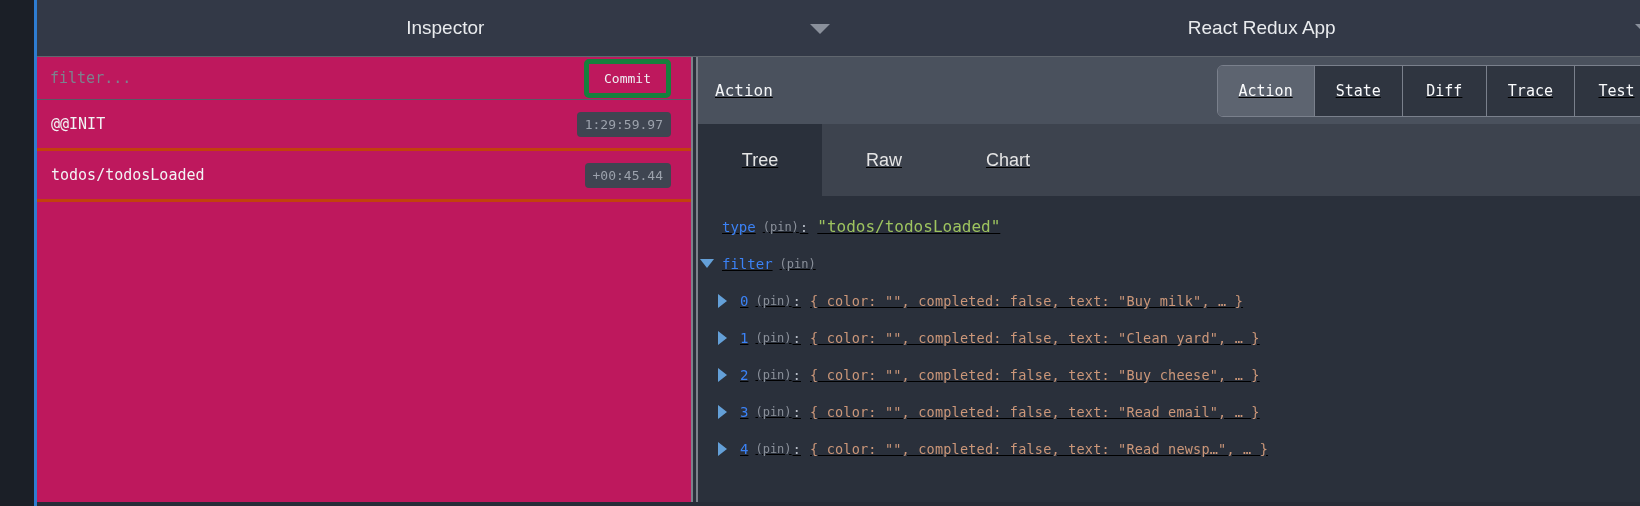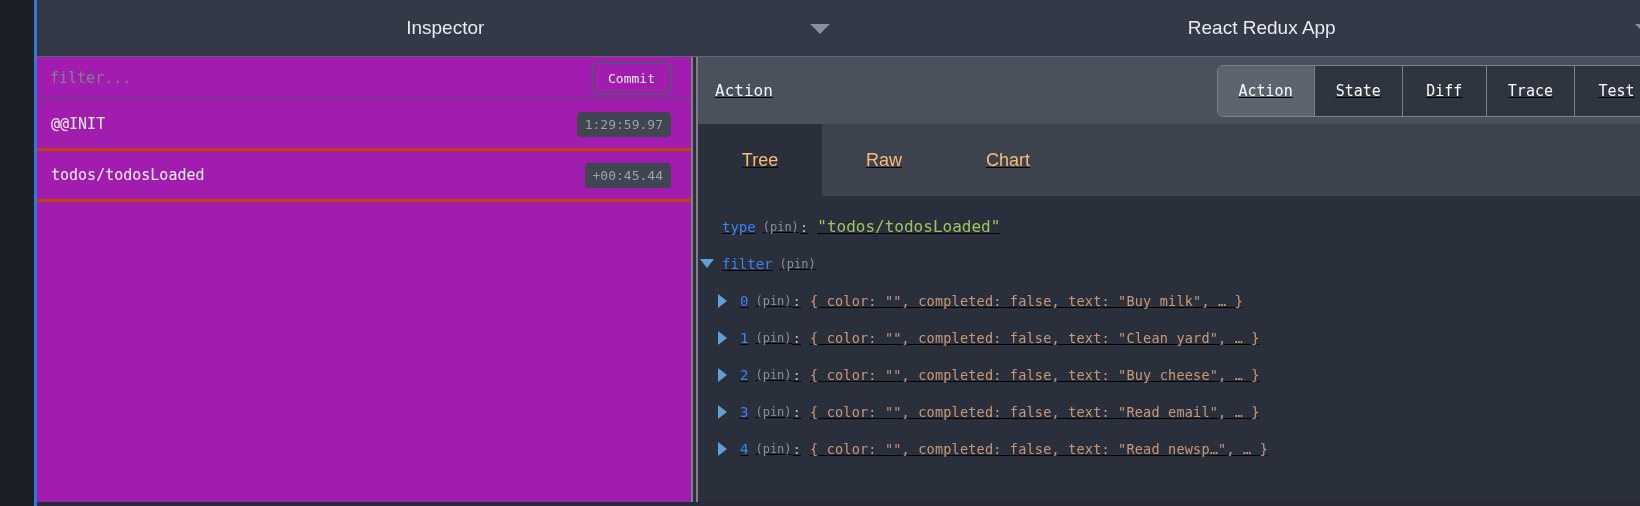--- a/index.html
+++ b/index.html
@@ -15,46 +15,46 @@
   .topbar { flex:0 0 57px; background:#333947; border-bottom:1px solid #60666e; display:flex; }
   .select { flex:1 1 50%; position:relative; display:flex; align-items:center; justify-content:center;
             font:19px "Liberation Sans",sans-serif; color:#e9ebee; cursor:pointer; }
   .caret { position:absolute; top:50%; margin-top:-4px; width:0; height:0;
            border-left:10px solid transparent; border-right:10px solid transparent;
            border-top:10px solid #8a909b; }
   .select.monitor  .caret { right:24px; }
   .select.instance .caret { right:15px; }
   
   .body { flex:1 1 auto; display:flex; min-height:0; }
-  .left-panel { flex:0 0 654px; width:654px; display:flex; flex-direction:column; background:#a21caf; }
+  .left-panel { flex:0 0 654px; width:654px; display:flex; flex-direction:column; background:#be185d; }
   .filter-bar { flex:0 0 43px; border-bottom:1px solid #565c66; display:flex; align-items:center; padding:0 20px 0 13px; }
   .filter-input { flex:1; background:transparent; border:none; outline:none;
                   font:15px "DejaVu Sans Mono",monospace; color:#c6ccd4; }
   .filter-input::placeholder { color:#7c838e; opacity:1; }
-  .commit-btn { background:transparent; border:1px solid #15803d; border-radius:5px; color:#eef0f3;
+  .commit-btn { background:transparent; border:5px solid #15803d; border-radius:5px; color:#eef0f3;
                 font:13px "DejaVu Sans Mono",monospace; padding:7px 15px; cursor:pointer; }
   .action-row { flex:0 0 51px; border-bottom:3px solid #c2410c; display:flex; align-items:center;
                 padding:0 20px 0 14px; cursor:pointer; }
   .action-name { font:15px "DejaVu Sans Mono",monospace; color:#f2f4f6; }
   .action-time { margin-left:auto; background:#3f4551; color:#9ca2ac;
                  font:13px "DejaVu Sans Mono",monospace; padding:5px 8px; border-radius:4px; }
   .divider { flex:0 0 7px; background:#2b303b; border-left:2px solid #7c828b; border-right:2px solid #7c828b; cursor:col-resize; }
   
   .right-panel { flex:1 1 auto; display:flex; flex-direction:column; min-width:0;text-decoration:underline; }
   .action-bar { flex:0 0 67px; background:#4a515d; display:flex; align-items:center; padding:0 11px 0 17px; }
   .action-title { font:16px "DejaVu Sans Mono",monospace; color:#f4f6f8; }
   .tab-group { margin-left:auto; display:flex; height:52px; border:1px solid #7a808c; border-radius:6px; overflow:hidden; }
   .tab { min-width:84px; padding:0 21px; display:flex; align-items:center; justify-content:center;
          background:#2f3540; color:#fbfcfd; font:15px "DejaVu Sans Mono",monospace;
          border-left:1px solid #7a808c; cursor:pointer; }
   .tab:first-child { border-left:none; }
   .tab.selected { background:#5d6470; }
   .subtab-bar { flex:0 0 72px; background:#3d434e; display:flex; }
   .subtab { width:124px; display:flex; align-items:center; justify-content:center;
-            font:18px "Liberation Sans",sans-serif; color:#fdba74; cursor:pointer; }
+            font:18px "Liberation Sans",sans-serif; color:#e5e5e5; cursor:pointer; }
   .subtab.selected { background:#2a303b; }
   
   .tree { flex:1 1 auto; background:#2a303b; padding-top:12px; overflow:hidden; }
   .trow { display:flex; align-items:center; height:37px; padding-left:2px; }
   .trow.child { padding-left:20px; }
   .exp { flex:0 0 22px; width:22px; display:flex; align-items:center; }
   .tri-down  { width:0; height:0; border-left:7px solid transparent; border-right:7px solid transparent;
                border-top:9px solid #64a0d8; }
   .tri-right { width:0; height:0; border-top:7px solid transparent; border-bottom:7px solid transparent;
                border-left:9px solid #64a0d8; }

